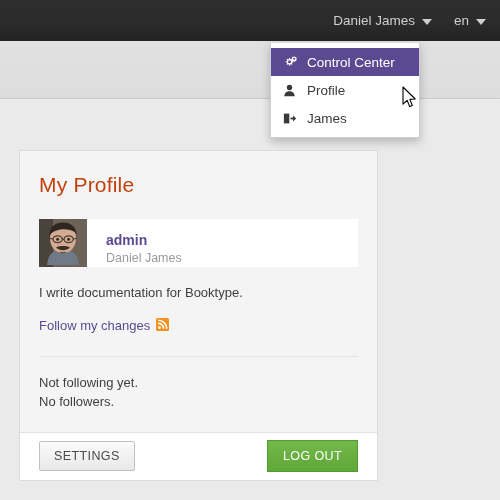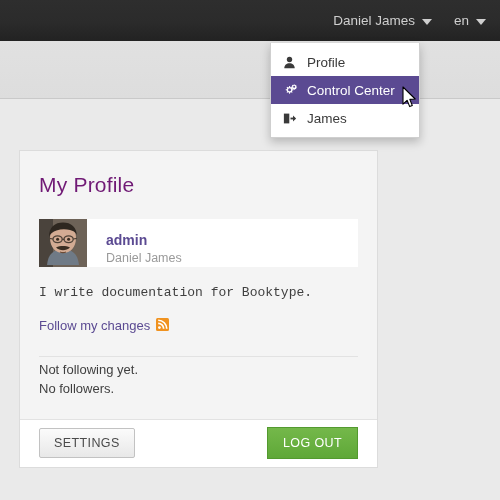--- a/index.html
+++ b/index.html
@@ -111,21 +111,21 @@
     border: 1px solid #dcdcdc;
     box-sizing: border-box;
     z-index: 10;
   }
   .card-body {
     padding: 22px 19px 20px 19px;
   }
   .card-title {
     font-size: 21px;
     font-weight: normal;
-    color: #701a75;
+    color: #c2410c;
     margin: 0 0 22px 0;
     letter-spacing: .2px;
   }
   .user-row {
     background: #ffffff;
     display: flex;
     align-items: flex-end;
     height: 48px;
   }
   .avatar {
@@ -148,41 +148,40 @@
   }
   .user-fullname {
     font-size: 12.5px;
     color: #9a9a9a;
     margin-top: 2px;
   }
   .bio {
     font-size: 13px;
     color: #3f3f3f;
     margin-top: 18px;
-    font-family: Liberation Mono, monospace;
   }
   .follow-line {
     margin-top: 18px;
     display: flex;
     align-items: flex-start;
     gap: 6px;
   }
   .follow-link {
     font-size: 13px;
     color: #5b4a92;
     cursor: pointer;
   }
   .rss-ico { display: block; }
   .divider {
     height: 1px;
     background: #e2e2e2;
     margin: 23px 0 0 0;
   }
   .stats {
-    margin-top: 4px;
+    margin-top: 17px;
     font-size: 13px;
     color: #3f3f3f;
     line-height: 1.45;
   }
   .card-footer {
     border-top: 1px solid #e2e2e2;
     background: #ffffff;
     height: 48px;
     display: flex;
     align-items: center;
@@ -221,43 +220,43 @@
   </div>
   <div class="topbar-item">
     <span>en</span>
     <span class="caret-down"></span>
   </div>
 </div>
 
 <div class="subbar"></div>
 
 <div class="dropdown">
-
-  <div class="menu-item">
-    <span class="menu-ico">
-      <svg width="13" height="13" viewBox="0 0 16 16">
-        <circle cx="8" cy="4.3" r="3.3" fill="#3a3a3a"></circle>
-        <path d="M1.6 15c0-3.6 2.9-6 6.4-6s6.4 2.4 6.4 6z" fill="#3a3a3a"></path>
-      </svg>
-    </span>
-    <span class="menu-label">Profile</span>
-  </div>
 
   <div class="menu-item active">
     <span class="menu-ico">
       <svg width="15" height="14" viewBox="0 0 18 16">
         <g fill="#ffffff">
           <path d="M7.4 3.1l1 .0.25 1.3 1.0.45 1.1-.75.75.75-.75 1.1.45 1.0 1.3.25v1.05l-1.3.25-.45 1.0.75 1.1-.75.75-1.1-.75-1.0.45-.25 1.3H7.4l-.25-1.3-1.0-.45-1.1.75-.75-.75.75-1.1-.45-1.0-1.3-.25V7.2l1.3-.25.45-1.0-.75-1.1.75-.75 1.1.75 1.0-.45z"></path>
           <circle cx="7.9" cy="7.7" r="1.9" fill="#5b4a92"></circle>
           <path d="M13.0 1.0l.8 0 .2.95.75.33.82-.55.57.57-.55.82.33.75.95.2v.8l-.95.2-.33.75.55.82-.57.57-.82-.55-.75.33-.2.95h-.8l-.2-.95-.75-.33-.82.55-.57-.57.55-.82-.33-.75-.95-.2v-.8l.95-.2.33-.75-.55-.82.57-.57.82.55.75-.33z"></path>
           <circle cx="13.4" cy="4.0" r="1.25" fill="#5b4a92"></circle>
         </g>
       </svg>
     </span>
     <span class="menu-label">Control Center</span>
+  </div>
+
+  <div class="menu-item">
+    <span class="menu-ico">
+      <svg width="13" height="13" viewBox="0 0 16 16">
+        <circle cx="8" cy="4.3" r="3.3" fill="#3a3a3a"></circle>
+        <path d="M1.6 15c0-3.6 2.9-6 6.4-6s6.4 2.4 6.4 6z" fill="#3a3a3a"></path>
+      </svg>
+    </span>
+    <span class="menu-label">Profile</span>
   </div>
 
   <div class="menu-item">
     <span class="menu-ico">
       <svg width="14" height="13" viewBox="0 0 16 14">
         <path d="M1 1.4h6.2v11.2H1z" fill="#3a3a3a"></path>
         <path d="M8.6 7h5.2" stroke="#3a3a3a" stroke-width="2.1" fill="none"></path>
         <path d="M11.4 3.6L15 7l-3.6 3.4z" fill="#3a3a3a"></path>
       </svg>
     </span>

